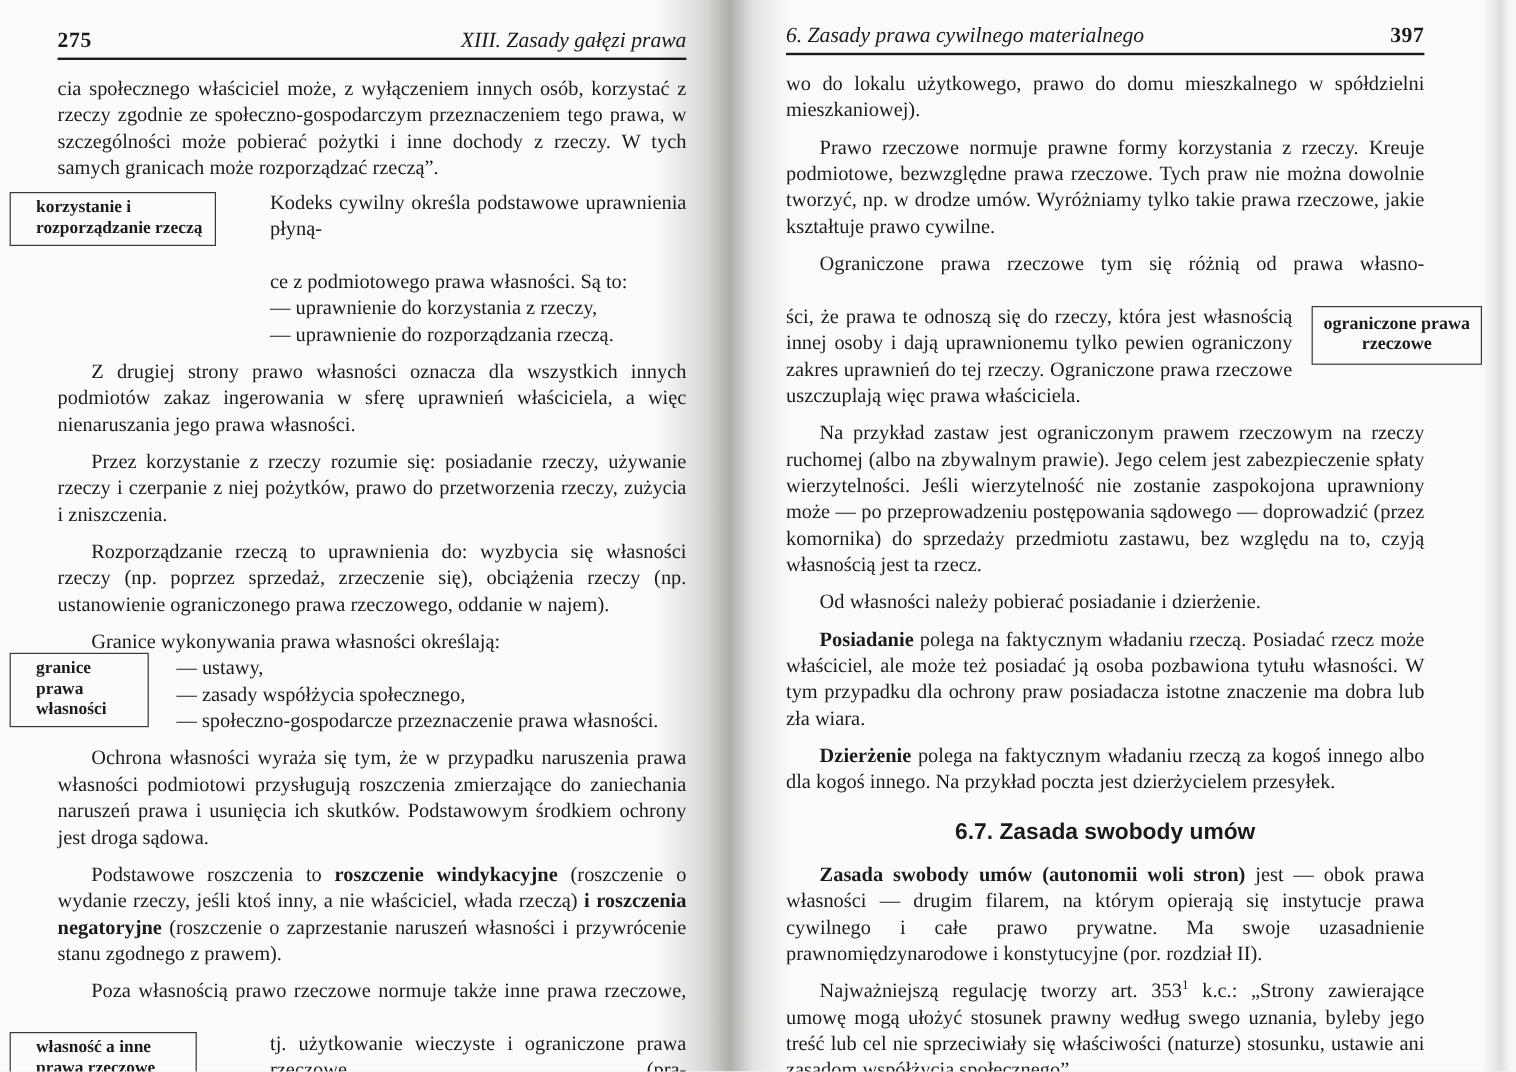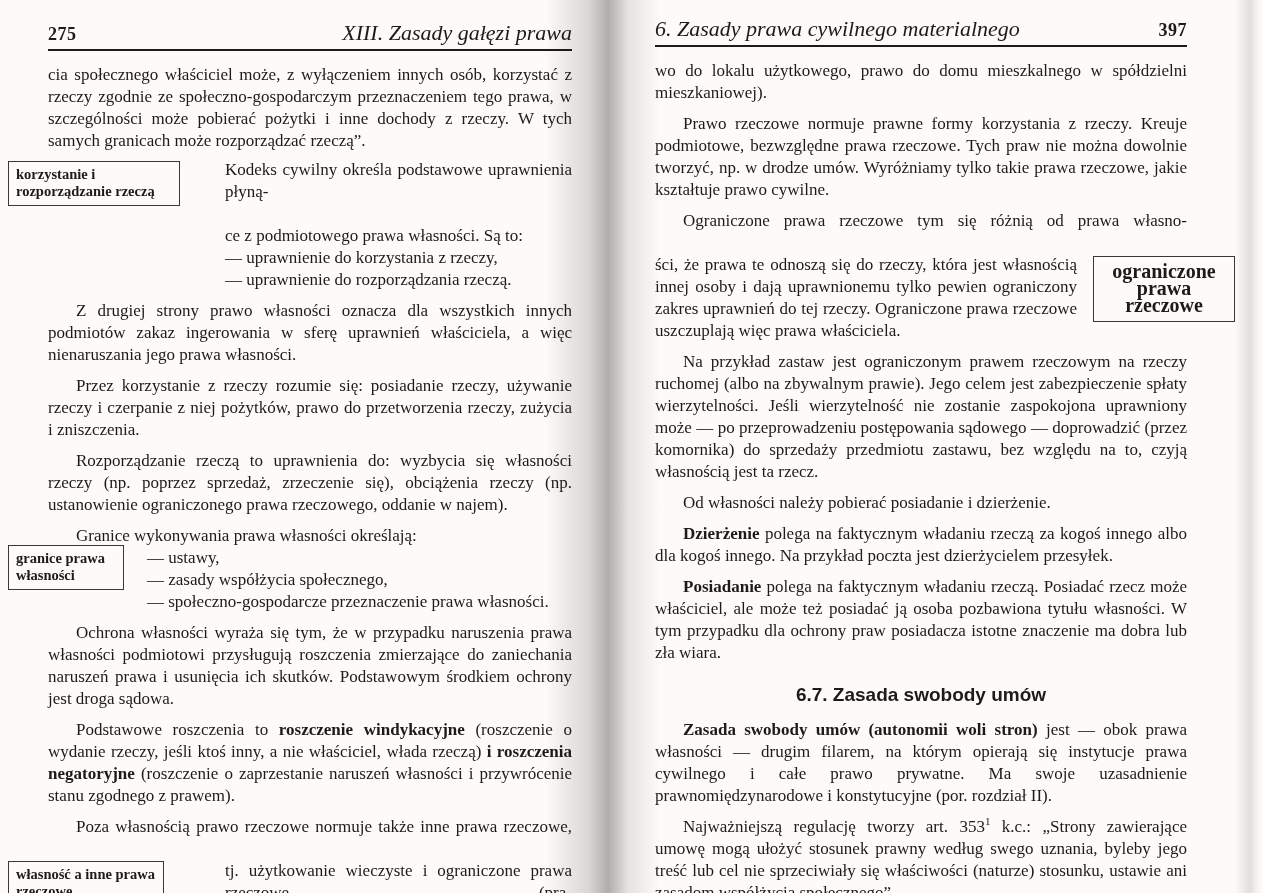--- a/index.html
+++ b/index.html
@@ -35,21 +35,21 @@
   .page{position:absolute;font-size:17px;line-height:22px;}
   .page-left{left:48px;top:22px;width:524px;}
   .page-right{left:655px;top:18px;width:532px;}
 
   .pg-header{
     display:flex;justify-content:space-between;align-items:baseline;
     border-bottom:2px solid #1c1b19;
     padding-bottom:4px;
   }
   .pg-num{font-weight:bold;font-size:18px;letter-spacing:.5px;}
-  .run-head{font-style:italic;font-size:22px;}
+  .run-head{font-style:italic;font-size:18px;}
 
   p,.blk{margin:0;}
   .just{text-align:justify;}
   .indent{text-indent:28px;}
   .mt{margin-top:9px;font-family:Liberation Serif, serif;}
   .mt-lg{margin-top:13px;}
 
   
   .line-just{text-align:justify;}
   .line-just::after{content:"";display:inline-block;width:100%;height:0;}
@@ -59,31 +59,31 @@
   .granice-list{position:relative;margin-left:99px;}
   .poza-mid{position:relative;margin-left:177px;}
 
   
   .mbox{
     position:absolute;
     border:1px solid #3a3834;
     background:rgba(252,251,249,.92);
     font-weight:bold;
     font-size:14.5px;line-height:17px;
-    padding:4px 7px 5px 7px;
+    padding:4px 7px 5px 21px;
     box-sizing:border-box;
   }
   .mbox-1{left:-217px;top:2px;width:172px;}
   .mbox-2{left:-139px;top:-2px;width:116px;}
   .mbox-3{left:-217px;top:1px;width:156px;}
   .mbox-right{
     float:right;
     border:1px solid #3a3834;
     background:rgba(252,251,249,.92);
-    font-weight:bold;font-size:20px;line-height:17px;
+    font-weight:bold;font-size:15px;line-height:17px;
     text-align:center;
     width:142px;
     padding:6px 5px 7px 5px;
     margin:2px -48px 8px 16px;
     box-sizing:border-box;
   }
   .section-heading{
     text-align:center;
     font-family:"Liberation Sans","DejaVu Sans",sans-serif;
     font-weight:bold;font-size:19px;
@@ -160,23 +160,23 @@
       <div class="line-just indent">Ograniczone prawa rzeczowe tym się różnią od prawa własno-</div>
       <div class="just">
         <span class="mbox-right">ograniczone prawa rzeczowe</span><span>ści, że prawa te odnoszą się do rzeczy, która jest własnością innej osoby i dają uprawnionemu tylko pewien ograniczony zakres uprawnień do tej rzeczy. Ograniczone prawa rzeczowe uszczuplają więc prawa właściciela.</span>
       </div>
     </div>
 
     <p class="just indent mt">Na przykład zastaw jest ograniczonym prawem rzeczowym na rzeczy ruchomej (albo na zbywalnym prawie). Jego celem jest zabezpieczenie spłaty wierzytelności. Jeśli wierzytelność nie zostanie zaspokojona uprawniony może — po przeprowadzeniu postępowania sądowego — doprowadzić (przez komornika) do sprzedaży przedmiotu zastawu, bez względu na to, czyją własnością jest ta rzecz.</p>
 
     <p class="indent mt">Od własności należy pobierać posiadanie i dzierżenie.</p>
 
+    <p class="just indent mt"><b>Posiadanie</b><span> polega na faktycznym władaniu rzeczą. Posiadać rzecz może właściciel, ale może też posiadać ją osoba pozbawiona tytułu własności. W tym przypadku dla ochrony praw posiadacza istotne znaczenie ma dobra lub zła wiara.</span></p>
+
     <p class="just indent mt"><b>Dzierżenie</b><span> polega na faktycznym władaniu rzeczą za kogoś innego albo dla kogoś innego. Na przykład poczta jest dzierżycielem przesyłek.</span></p>
-
-    <p class="just indent mt"><b>Posiadanie</b><span> polega na faktycznym władaniu rzeczą. Posiadać rzecz może właściciel, ale może też posiadać ją osoba pozbawiona tytułu własności. W tym przypadku dla ochrony praw posiadacza istotne znaczenie ma dobra lub zła wiara.</span></p>
 
     <div class="section-heading">6.7. Zasada swobody umów</div>
 
     <p class="just indent mt-lg"><b>Zasada swobody umów (autonomii woli stron)</b><span> jest — obok prawa własności — drugim filarem, na którym opierają się instytucje prawa cywilnego i całe prawo prywatne. Ma swoje uzasadnienie prawnomiędzynarodowe i konstytucyjne (por. rozdział II).</span></p>
 
     <p class="just indent mt"><span>Najważniejszą regulację tworzy art. 353</span><sup>1</sup><span> k.c.: „Strony zawierające umowę mogą ułożyć stosunek prawny według swego uznania, byleby jego treść lub cel nie sprzeciwiały się właściwości (naturze) stosunku, ustawie ani zasadom współżycia społecznego”.</span></p>
   </div>
 </div>
 
 </body></html>

